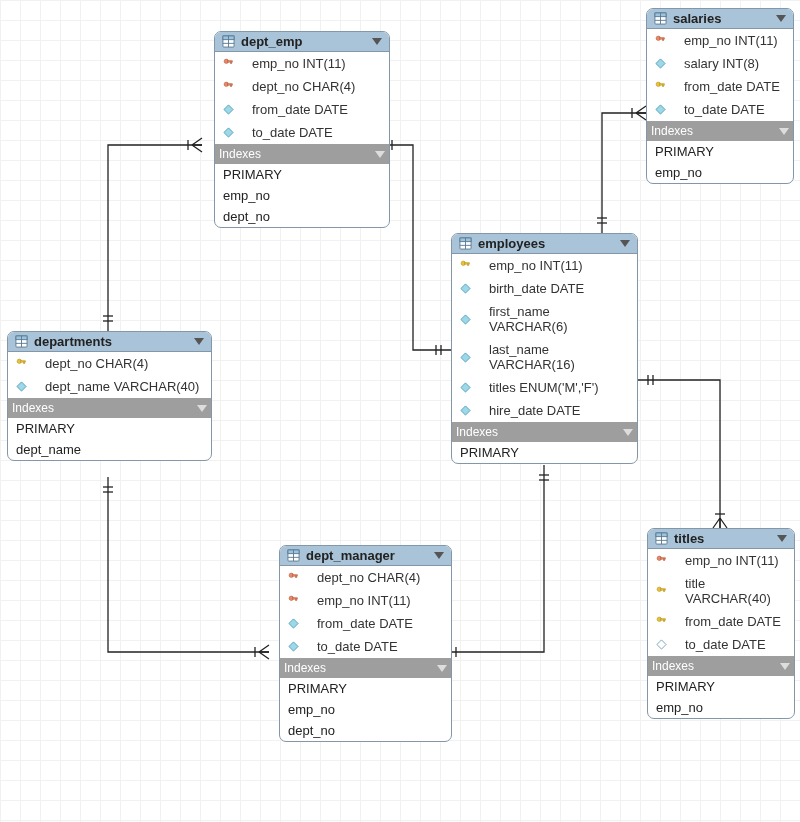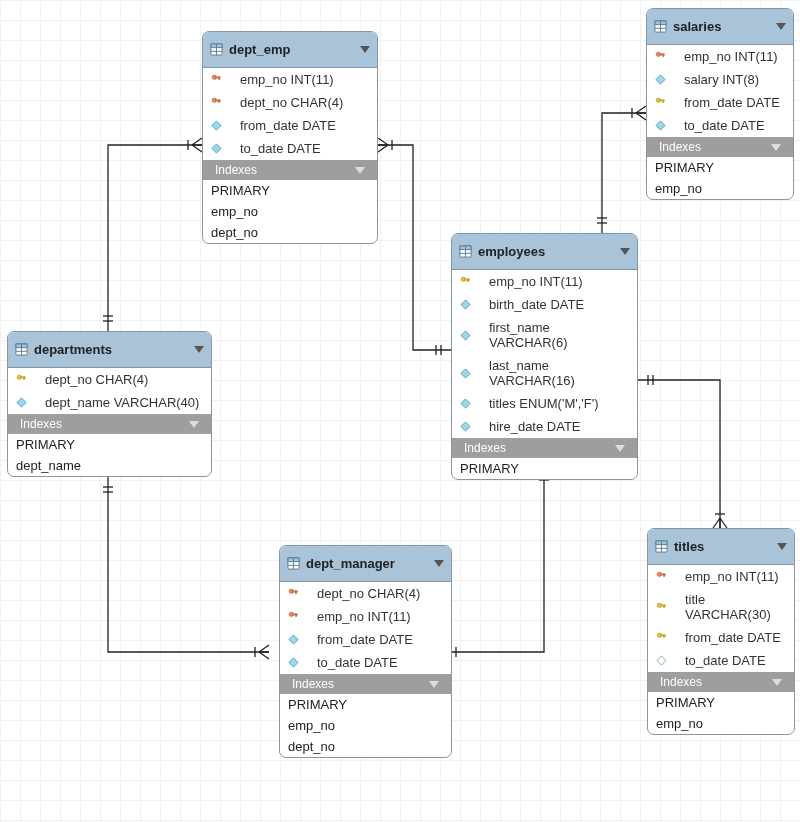--- a/index.html
+++ b/index.html
@@ -24,37 +24,37 @@
     position: absolute;
     border: 1px solid #8497a8;
     border-radius: 7px;
     background: #fff;
     overflow: hidden;
     box-shadow: 0 0 0 rgba(0,0,0,0);
   }
   .entity .title {
     display:flex; align-items:center;
     background: #a9c4d8;
-    padding: 10px 7px;
+    padding: 2px 7px;
     border-bottom: 1px solid #8497a8;
     gap: 6px;
   }
   .entity .title .tname { font-weight: bold; color:#222; flex:1; }
   .entity .title .table-icon {
     width:13px; height:13px; display:inline-block;
   }
   .entity .cols { }
   .entity .col {
     display:flex; align-items:center; gap:18px;
     padding: 4px 8px;
     color:#333;
   }
   .entity .idx-head {
     background:#9e9e9e; color:#fff;
-    padding:3px 12px; font-size:12px;
+    padding:3px 4px; font-size:12px;
     display:flex; justify-content:space-between; align-items:center;
   }
   .entity .idx { padding:3px 8px; color:#222; }
   .icon { width:11px; height:11px; display:inline-block; flex:0 0 11px; }
   .triangle-down { width:0;height:0;border-left:5px solid transparent;border-right:5px solid transparent;border-top:7px solid #555; display:inline-block;}
   .triangle-down.light { border-top-color:#ddd; }
 </style>
 </head>
 <body>
 
@@ -97,21 +97,21 @@
 
     <path d="M638 380 L720 380 L720 528"></path>
     <path d="M648 375 L648 385"></path>
       <path d="M653 375 L653 385"></path>
     <path d="M720 518 L713 528 M720 518 L727 528 M720 518 L720 528"></path>
     <path d="M715 514 L725 514"></path>
   </g>
 </svg>
 
 <div id="entities">
-    <div class="entity" style="left: 202px; top: 31px; width: 176px;">
+    <div class="entity" style="left: 214px; top: 31px; width: 176px;">
       <div class="title">
       <svg class="table-icon" viewBox="0 0 14 14">
           <rect x="1" y="1" width="12" height="12" fill="#fff" stroke="#5a7a94" rx="1"></rect>
           <rect x="1" y="1" width="12" height="4" fill="#9ec4dc" stroke="#5a7a94"></rect>
           <line x1="7" y1="1" x2="7" y2="13" stroke="#5a7a94"></line>
           <line x1="1" y1="9" x2="13" y2="9" stroke="#5a7a94"></line>
         </svg>
       <span class="tname">dept_emp</span>
       <span class="triangle-down"></span>
     </div>
@@ -360,21 +360,21 @@
             <rect x="14" y="7" width="2" height="3" fill="#e88a6a" stroke="#b85a3a"></rect>
           </svg>
         <span>emp_no INT(11)</span>
       </div>
         <div class="col">
         <svg class="icon" viewBox="0 0 20 20">
             <circle cx="6" cy="6" r="4" fill="#e8c23a" stroke="#b8921a"></circle>
             <rect x="8" y="5" width="9" height="2.5" fill="#e8c23a" stroke="#b8921a"></rect>
             <rect x="14" y="7" width="2" height="3" fill="#e8c23a" stroke="#b8921a"></rect>
           </svg>
-        <span>title VARCHAR(30)</span>
+        <span>title VARCHAR(40)</span>
       </div>
         <div class="col">
         <svg class="icon" viewBox="0 0 20 20">
             <circle cx="6" cy="6" r="4" fill="#e8c23a" stroke="#b8921a"></circle>
             <rect x="8" y="5" width="9" height="2.5" fill="#e8c23a" stroke="#b8921a"></rect>
             <rect x="14" y="7" width="2" height="3" fill="#e8c23a" stroke="#b8921a"></rect>
           </svg>
         <span>from_date DATE</span>
       </div>
         <div class="col">

